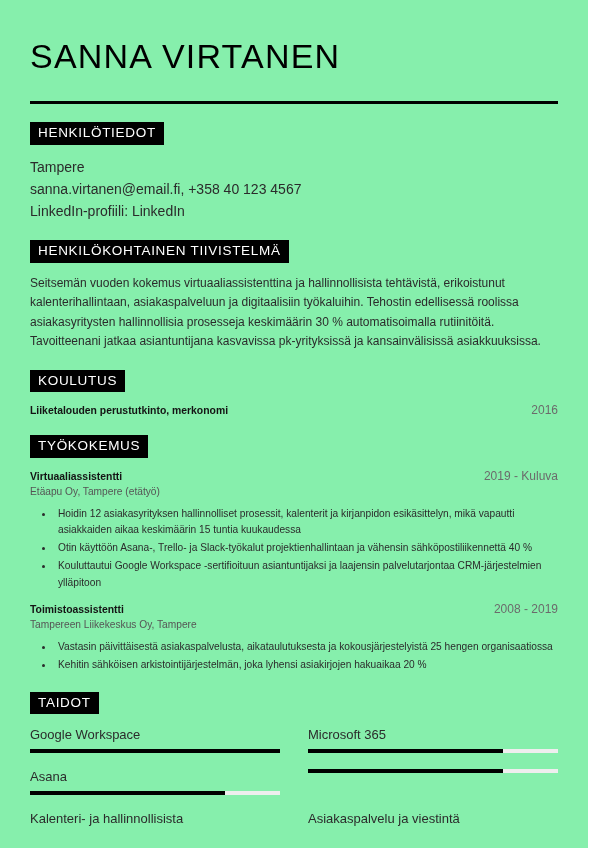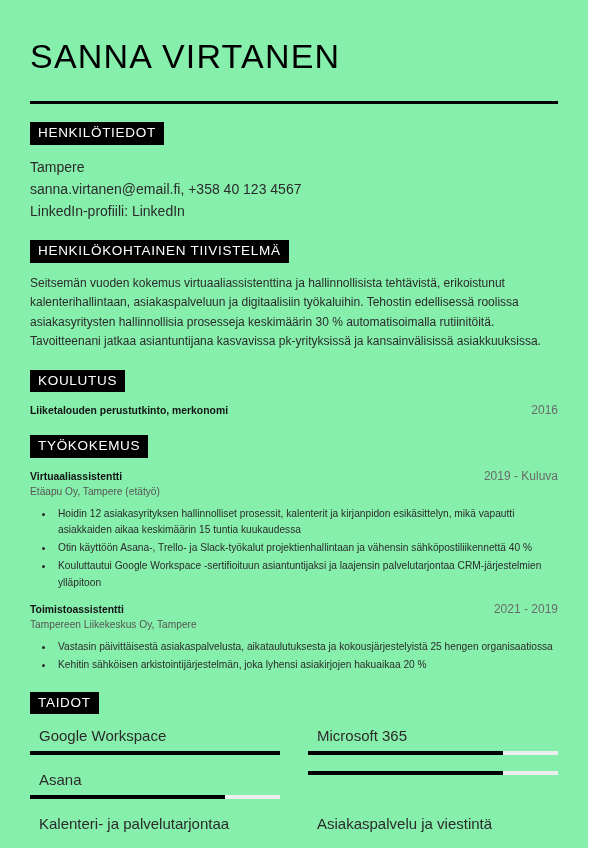--- a/index.html
+++ b/index.html
@@ -100,24 +100,23 @@
   
   .skills-grid {
     display: grid;
     grid-template-columns: 1fr 1fr;
     column-gap: 28px;
     row-gap: 0;
     margin-top: 13px;
   }
   .skill { margin-bottom: 16px; }
   .skill-label {
-    font-size: 15px;
+    font-size: 13px;
     color: #2b2b2b;
     margin-bottom: 7px;
-    margin-left: 9px;
   }
   .skill-track {
     height: 4px;
     background: #eeeeee;
     width: 100%;
   }
   .skill-fill {
     height: 4px;
     background: #000;
   }
@@ -168,21 +167,21 @@
         <li>Hoidin 12 asiakasyrityksen hallinnolliset prosessit, kalenterit ja kirjanpidon esikäsittelyn, mikä vapautti asiakkaiden aikaa keskimäärin 15 tuntia kuukaudessa</li>
         <li>Otin käyttöön Asana-, Trello- ja Slack-työkalut projektienhallintaan ja vähensin sähköpostiliikennettä 40 %</li>
         <li>Kouluttautui Google Workspace -sertifioituun asiantuntijaksi ja laajensin palvelutarjontaa CRM-järjestelmien ylläpitoon</li>
       </ul>
     </div>
 
     
     <div class="entry">
       <div class="entry-head">
         <span class="entry-title">Toimistoassistentti</span>
-        <span class="entry-date">2021 - 2019</span>
+        <span class="entry-date">2008 - 2019</span>
       </div>
       <div class="entry-sub">Tampereen Liikekeskus Oy, Tampere</div>
       <ul class="bullets">
         <li>Vastasin päivittäisestä asiakaspalvelusta, aikataulutuksesta ja kokousjärjestelyistä 25 hengen organisaatiossa</li>
         <li>Kehitin sähköisen arkistointijärjestelmän, joka lyhensi asiakirjojen hakuaikaa 20 %</li>
       </ul>
     </div>
   </div>
 
   <div class="section">
@@ -210,21 +209,21 @@
         </div>
       </div>
 
       <div class="skill">
         <div class="skill-track">
           <div class="skill-fill" style="width: 78%;"></div>
         </div>
       </div>
 
       <div class="skill no-bar">
-        <div class="skill-label">Kalenteri- ja palvelutarjontaa</div>
+        <div class="skill-label">Kalenteri- ja hallinnollisista</div>
 
       </div>
 
       <div class="skill no-bar">
         <div class="skill-label">Asiakaspalvelu ja viestintä</div>
 
       </div>
 
     </div>
   </div>

